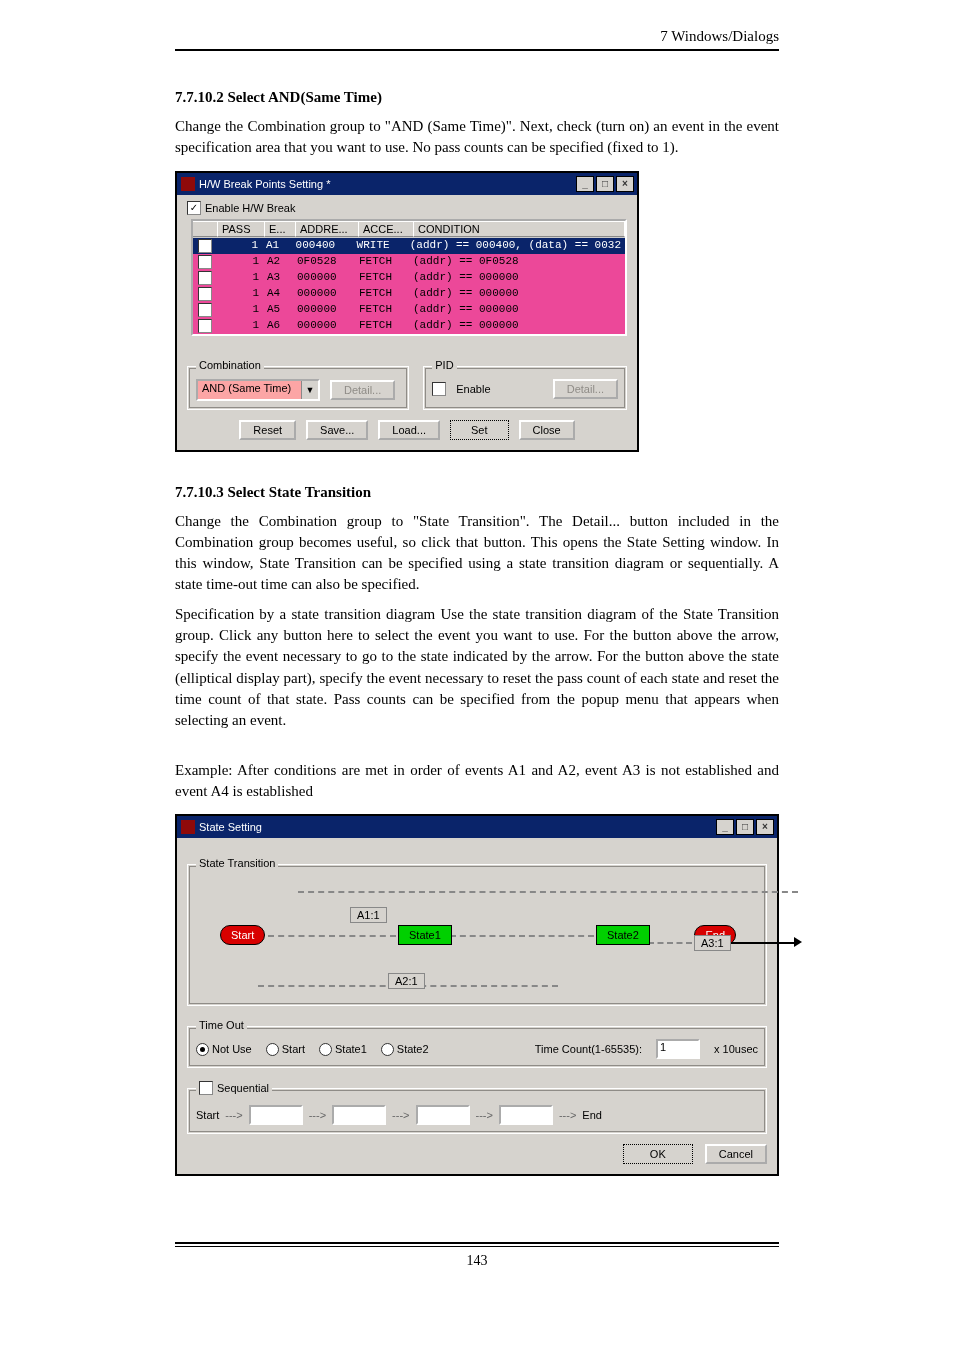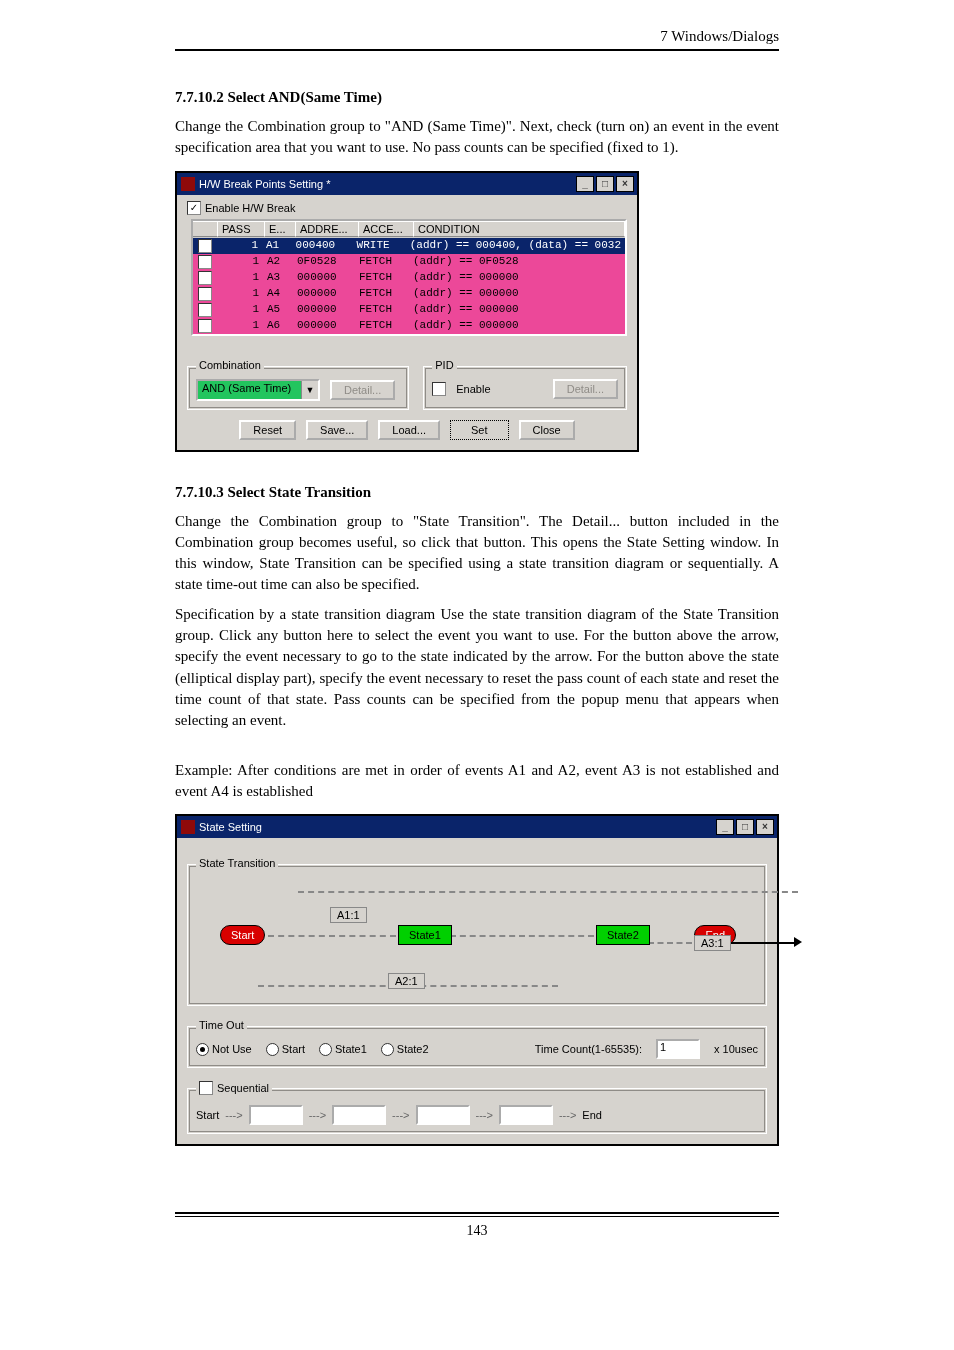--- a/index.html
+++ b/index.html
@@ -178,21 +178,21 @@
   }
   .inline-row {
     display: flex;
     align-items: center;
     gap: 10px;
   }
   .combo {
     display: flex;
     align-items: stretch;
     border: 2px inset #fff;
-    background: #22c55e;
+    background: #fca5a5;
     height: 18px;
     min-width: 120px;
   }
   .combo-text { flex: 1; padding: 1px 4px; font-size: 11px; white-space: nowrap; }
   .combo-btn {
     width: 16px;
     background: #d6d3ce;
     border-left: 1px solid #888;
     display: flex;
     align-items: center;
@@ -230,21 +230,21 @@
   .node-state1 { background: #00d000; left: 200px; top: 44px; }
   .node-state2 { background: #00d000; left: 398px; top: 44px; }
   .node-end   { background: #d80000; color: #fff; border-radius: 14px; right: 20px; top: 44px; }
   .chip {
     position: absolute;
     background: #d6d3ce;
     border: 1px solid #888;
     padding: 1px 6px;
     font-size: 11px;
   }
-  .chip-a1 { left: 132px; top: 26px; }
+  .chip-a1 { left: 152px; top: 26px; }
   .chip-a2 { left: 190px; top: 92px; }
   .chip-a3 { left: 496px; top: 54px; }
   .dash {
     position: absolute;
     border-top: 2px dashed #888;
   }
   .dash1 { left: 70px; width: 128px; top: 54px; }
   .dash2 { left: 252px; width: 144px; top: 54px; }
   .dash3 { left: 450px; width: 44px; top: 61px; }
   .solid-arrow {
@@ -521,20 +521,24 @@
             <div class="seq-box"></div>
             <span class="seq-arr">---&gt;</span>
             <div class="seq-box"></div>
             <span class="seq-arr">---&gt;</span>
             <div class="seq-box"></div>
             <span class="seq-arr">---&gt;</span>
             <span>End</span>
           </div>
         </div>
 
+        <div class="bottom-btns">
+          <div class="btn" style="border:1px dotted #000; padding:3px 26px;">OK</div>
+          <div class="btn">Cancel</div>
+        </div>
       </div>
     </div>
   </div>
 
   <div class="footer-line"></div>
   <div class="footer-line2"></div>
   <div class="page-num">143</div>
 </div>
 
 </body></html>

